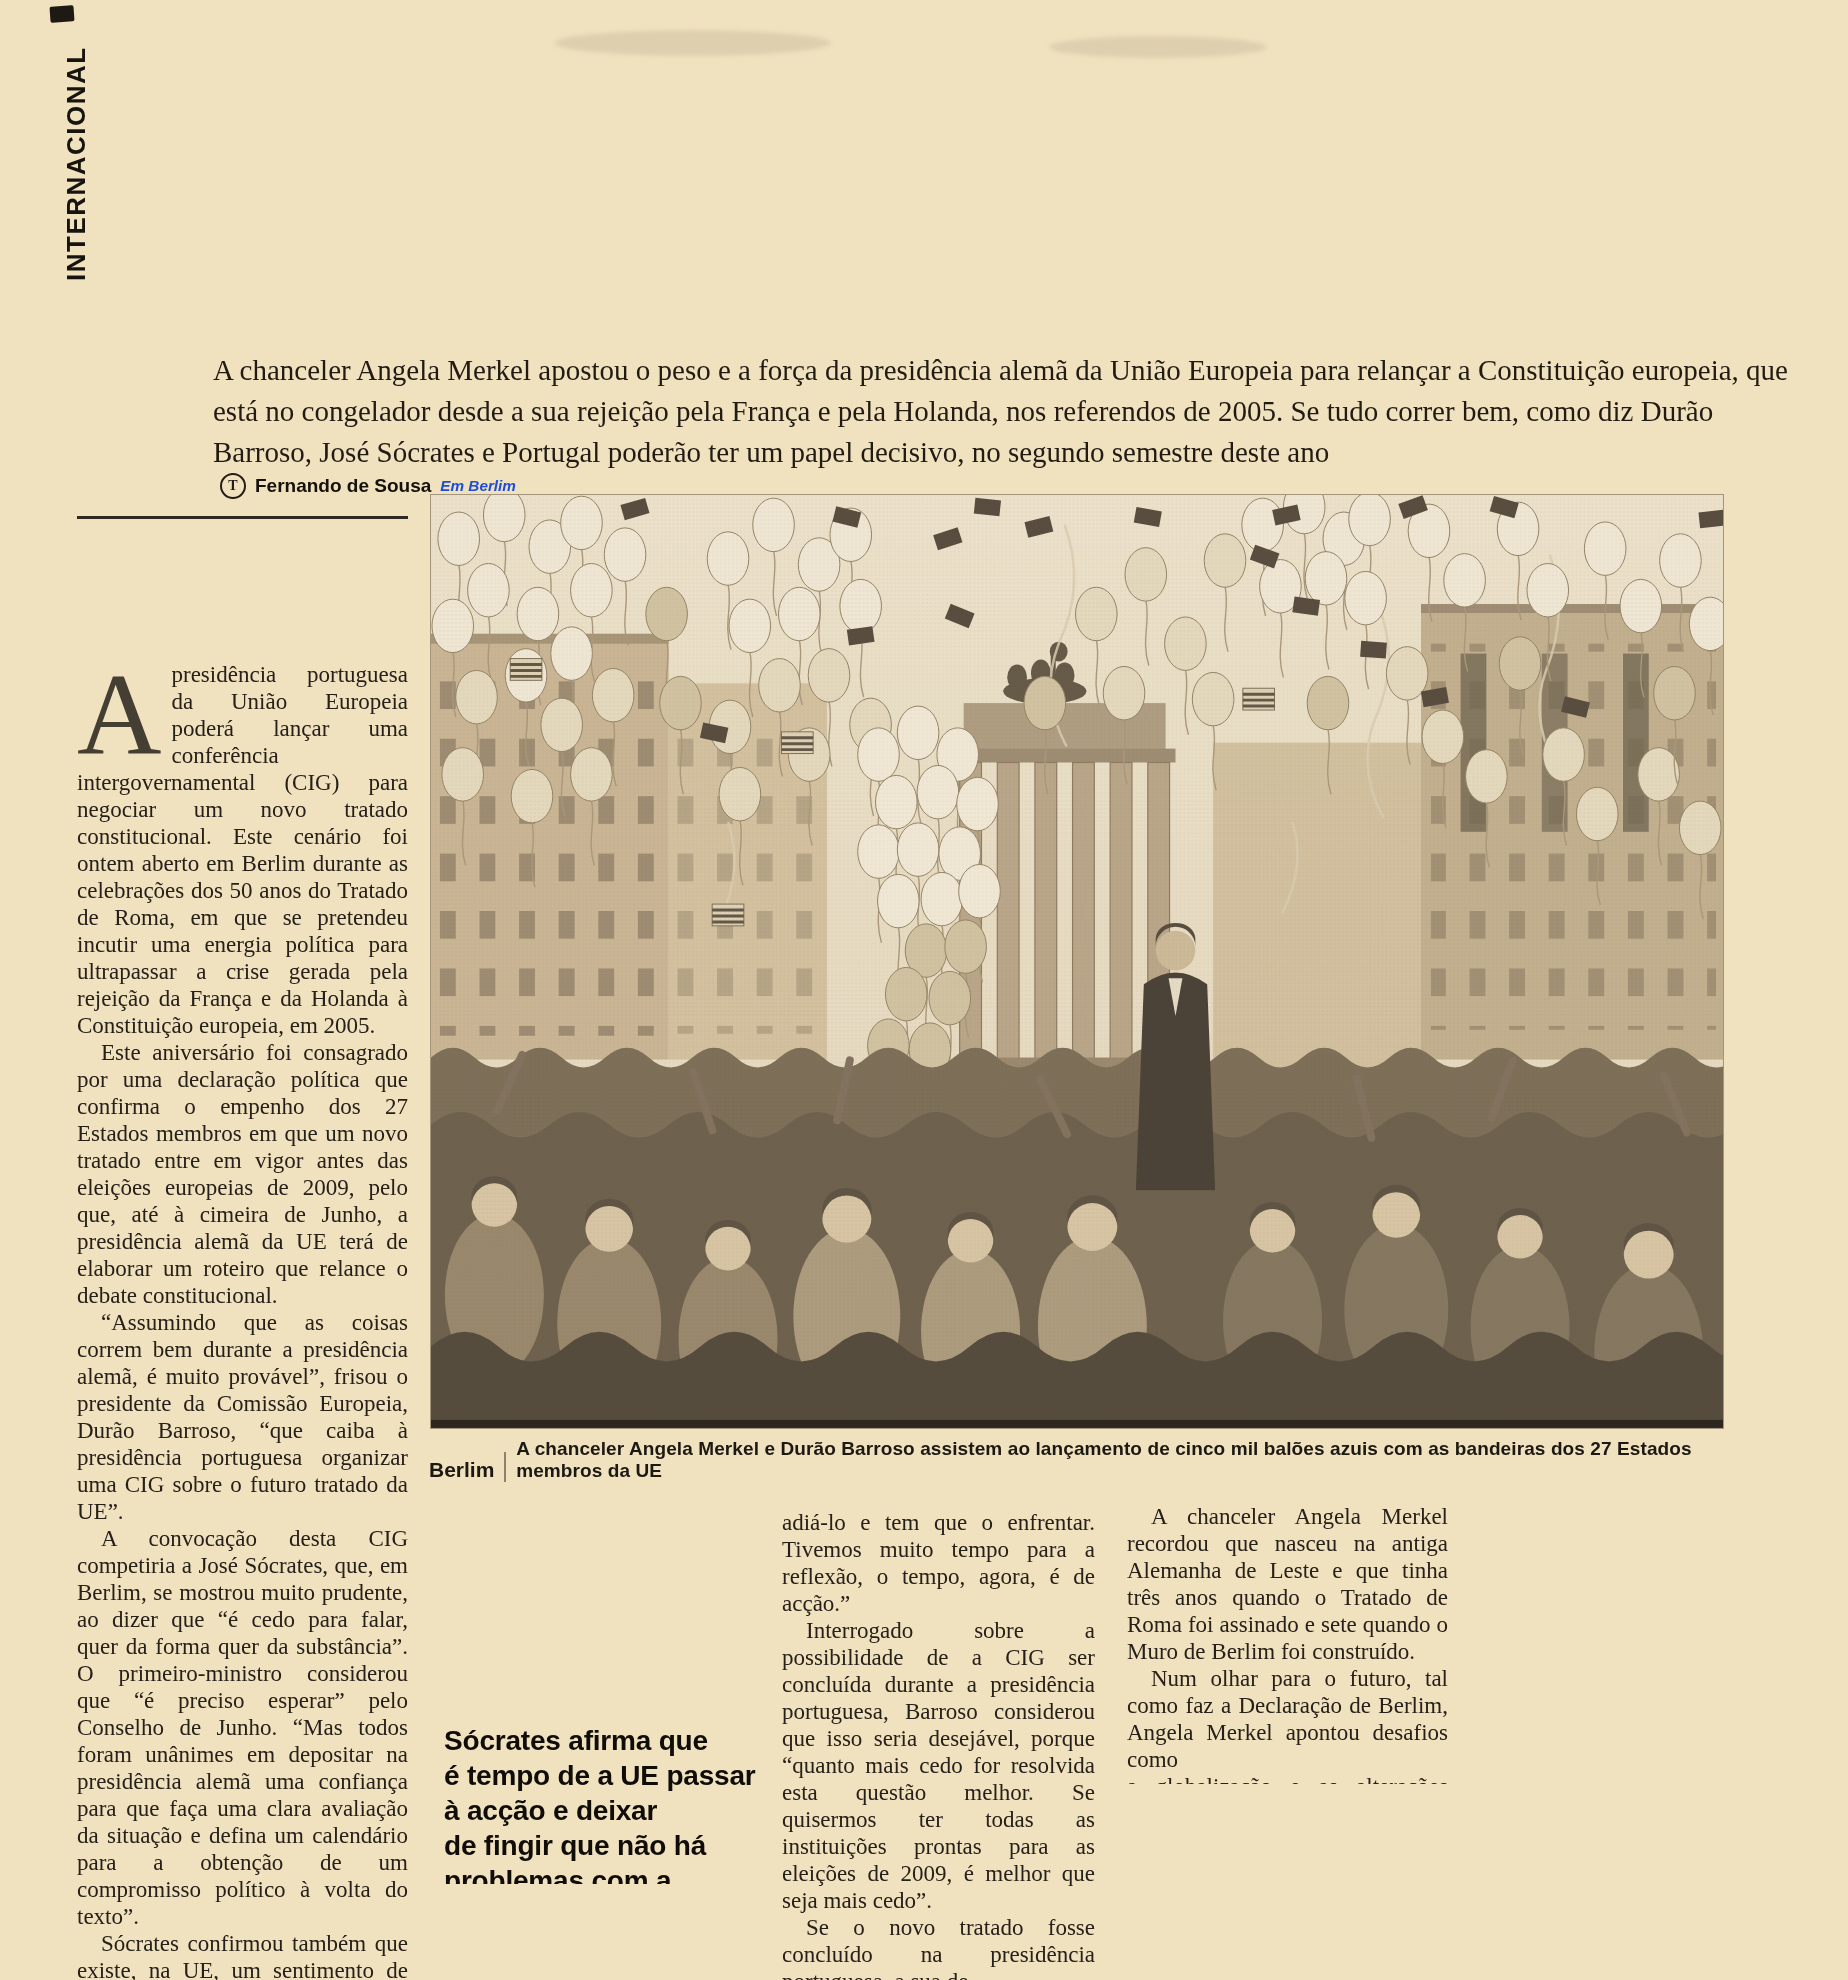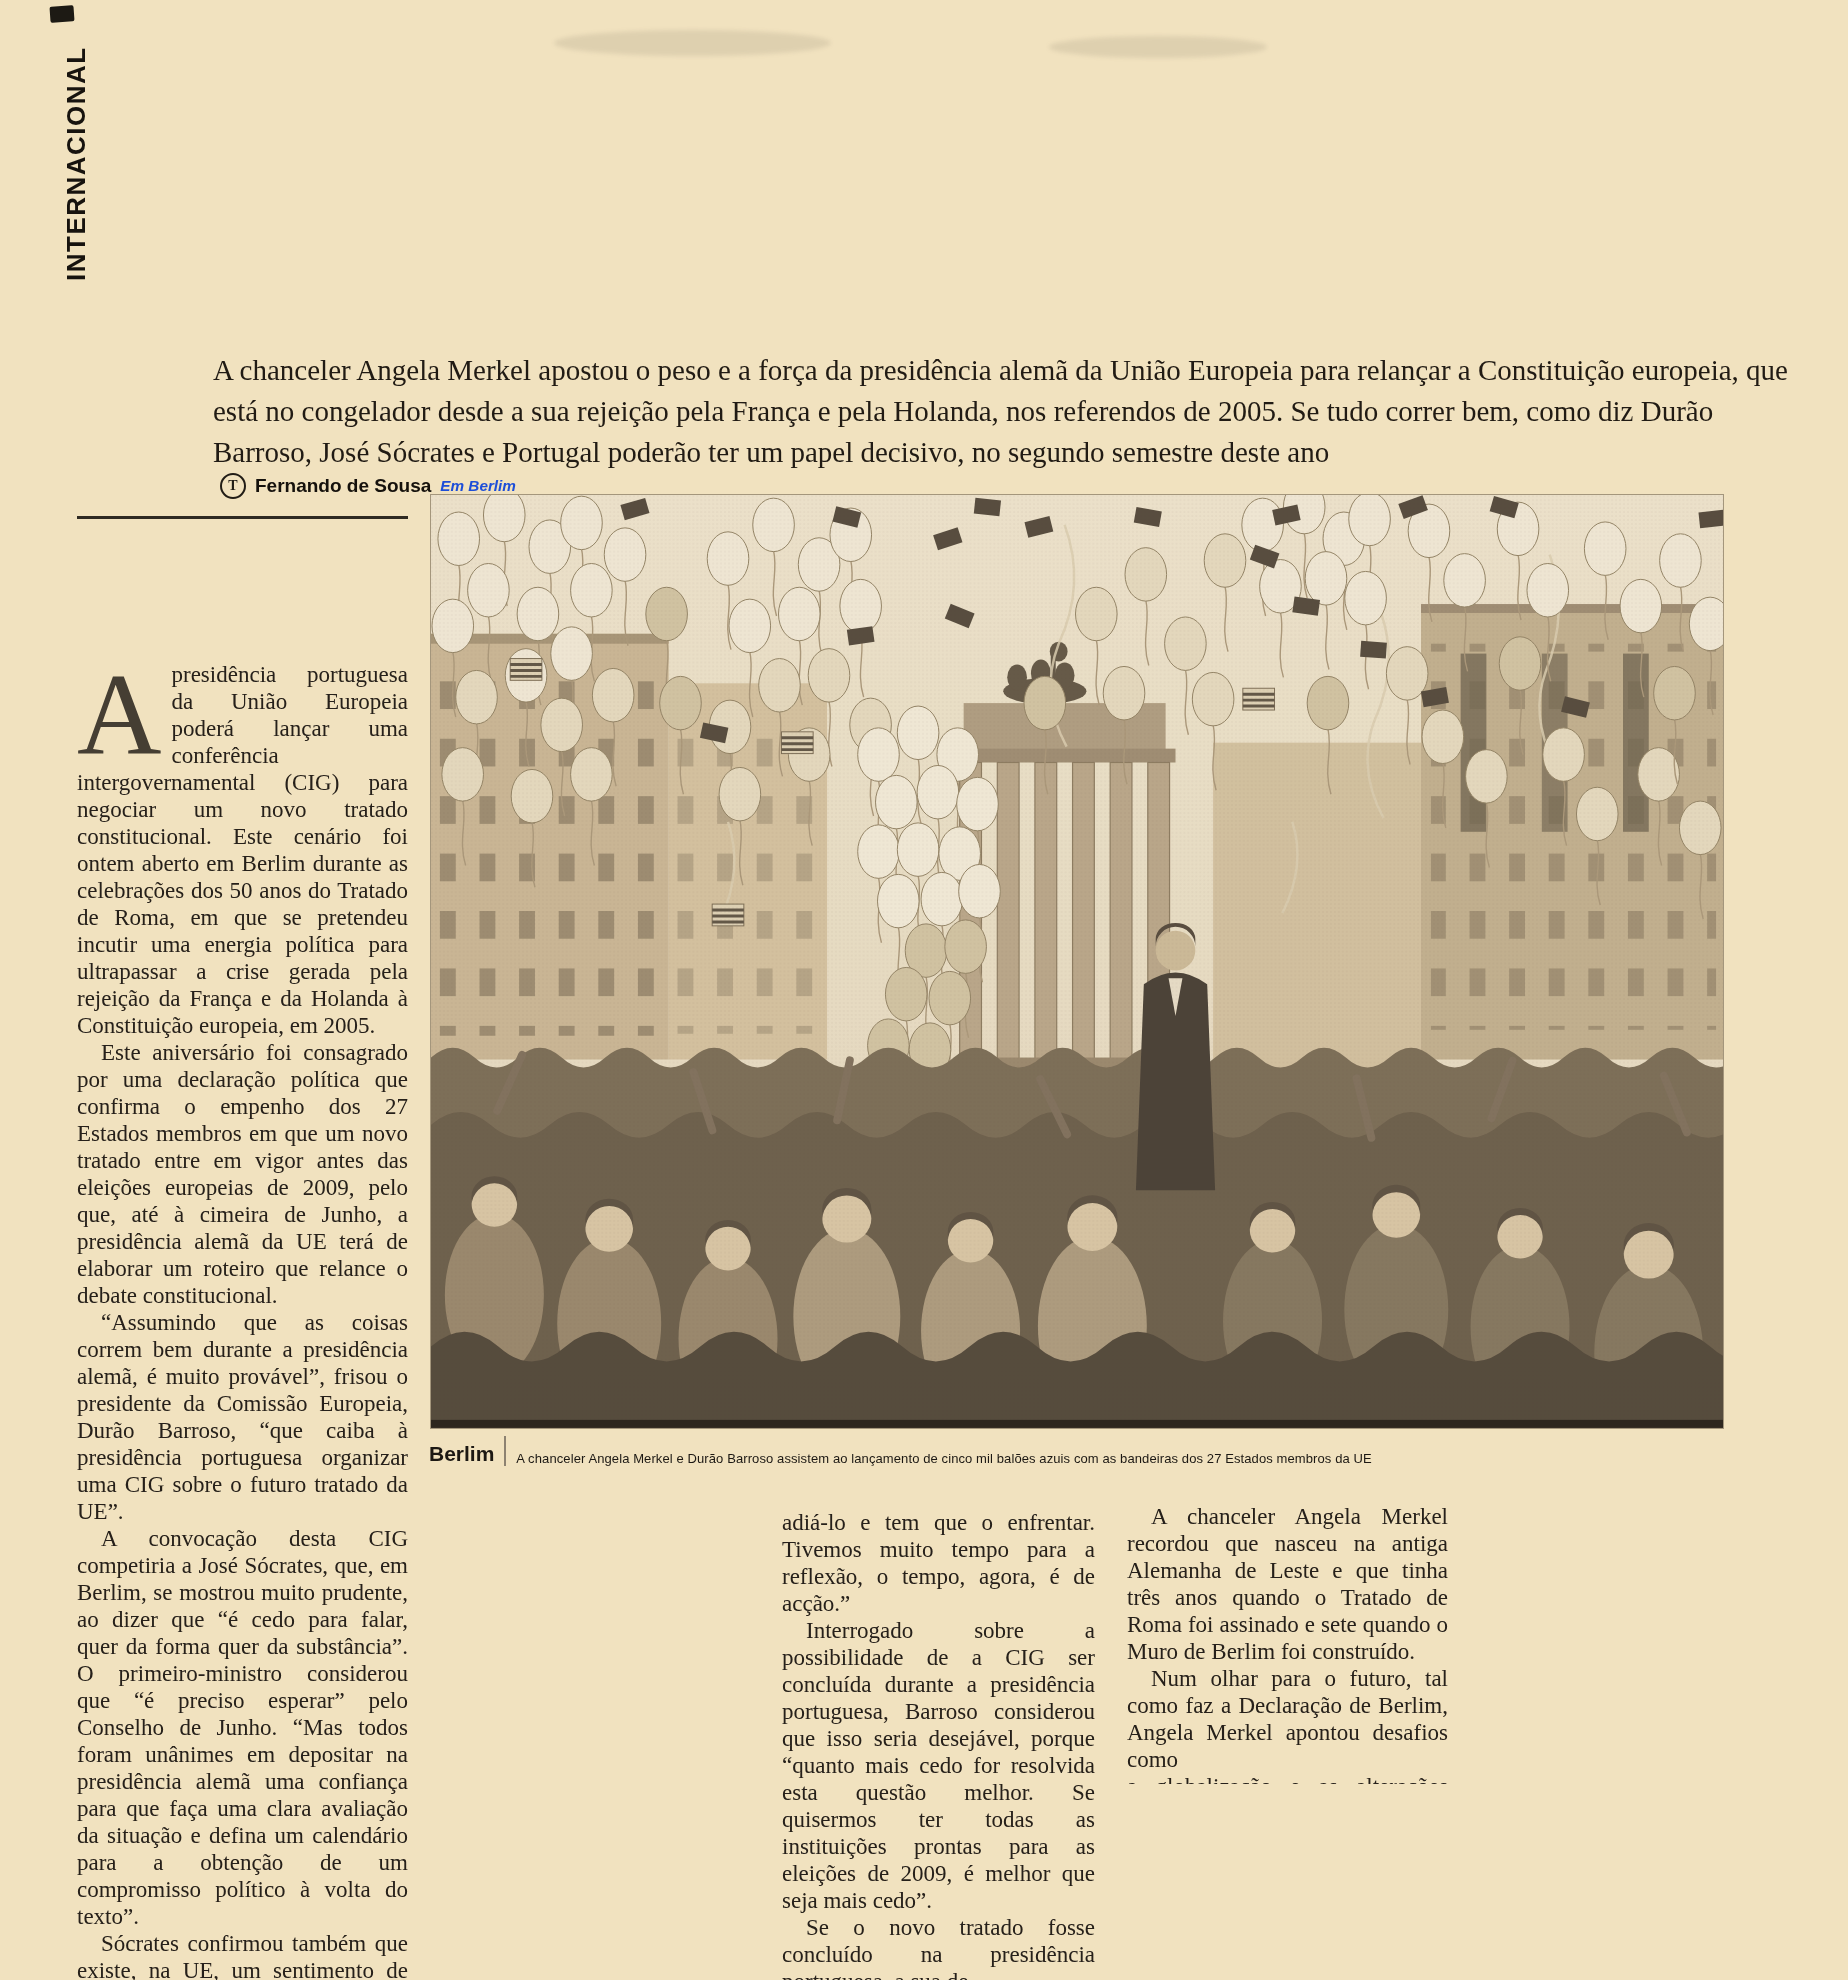--- a/index.html
+++ b/index.html
@@ -44,21 +44,21 @@
 
   .photo-wrap{position:absolute; left:431px; top:495px; width:1292px; height:933px;
     outline:1px solid rgba(70,58,42,.45); background:#eae1ca;}
   .photo-wrap svg{display:block;}
 
   .caption-row{position:absolute; left:429px; top:1438px; width:1277px;
     display:flex; align-items:flex-end; gap:10px;
     font-family:"Liberation Sans", sans-serif; color:#1c1813;}
   .cap-loc{font-weight:bold; font-size:21px;}
   .cap-div{width:2px; height:30px; background:#8d8271; margin-top:-2px;}
-  .cap-text{font-weight:normal; font-size:13px; letter-spacing:0.1px;}
+  .cap-text{font-weight:bold; font-size:19px; letter-spacing:0.1px;}
 
   .pullquote{position:absolute; left:444px; top:1723px; width:356px;
     font-family:"Liberation Sans", sans-serif; font-weight:bold;
     font-size:28px; line-height:35px; color:#100d09; letter-spacing:-0.2px;}
   .pq-clip{height:21px; overflow:hidden;}
   .smudge{position:absolute; background:rgba(90,80,65,.12); border-radius:50%; filter:blur(2px);}
 </style>
 </head>
 <body>
 
@@ -333,20 +333,29 @@
 
   <div id="col1" class="bodycol">
     <p class="noindent"><span class="dropcap">A</span><span>presidência portuguesa da União Europeia poderá lançar uma conferência intergovernamental (CIG) para negociar um novo tratado constitucional. Este cenário foi ontem aberto em Berlim durante as celebrações dos 50 anos do Tratado de Roma, em que se pretendeu incutir uma energia política para ultrapassar a crise gerada pela rejeição da França e da Holanda à Constituição europeia, em 2005.</span></p>
     <p>Este aniversário foi consagrado por uma declaração política que confirma o empenho dos 27 Estados membros em que um novo tratado entre em vigor antes das eleições europeias de 2009, pelo que, até à cimeira de Junho, a presidência alemã da UE terá de elaborar um roteiro que relance o debate constitucional.</p>
     <p>“Assumindo que as coisas correm bem durante a presidência alemã, é muito provável”, frisou o presidente da Comissão Europeia, Durão Barroso, “que caiba à presidência portuguesa organizar uma CIG sobre o futuro tratado da UE”.</p>
     <p>A convocação desta CIG competiria a José Sócrates, que, em Berlim, se mostrou muito prudente, ao dizer que “é cedo para falar, quer da forma quer da substância”. O primeiro-ministro considerou que “é preciso esperar” pelo Conselho de Junho. “Mas todos foram unânimes em depositar na presidência alemã uma confiança para que faça uma clara avaliação da situação e defina um calendário para a obtenção de um compromisso político à volta do texto”.</p>
     <p>Sócrates confirmou também que existe, na UE, um sentimento de que este processo deve ser acelerado: “Todos têm a consciência de que a</p>
 
   </div>
 
+  <div class="pullquote">
+    <div>Sócrates afirma que</div>
+    <div>é tempo de a UE passar</div>
+    <div>à acção e deixar</div>
+    <div>de fingir que não há</div>
+    <div class="pq-clip">
+        <div>problemas com a</div>
+      </div>
+  </div>
 
   <div id="col3" class="bodycol">
     <p class="noindent">adiá-lo e tem que o enfrentar. Tivemos muito tempo para a reflexão, o tempo, agora, é de acção.”</p>
     <p>Interrogado sobre a possibilidade de a CIG ser concluída durante a presidência portuguesa, Barroso considerou que isso seria desejável, porque “quanto mais cedo for resolvida esta questão melhor. Se quisermos ter todas as instituições prontas para as eleições de 2009, é melhor que seja mais cedo”.</p>
     <p>Se o novo tratado fosse concluído na presidência portuguesa, a sua de-</p>
     <div class="clipline">
         <p>signação e a cerimónia de assinatura</p>
       </div>
   </div>
 

